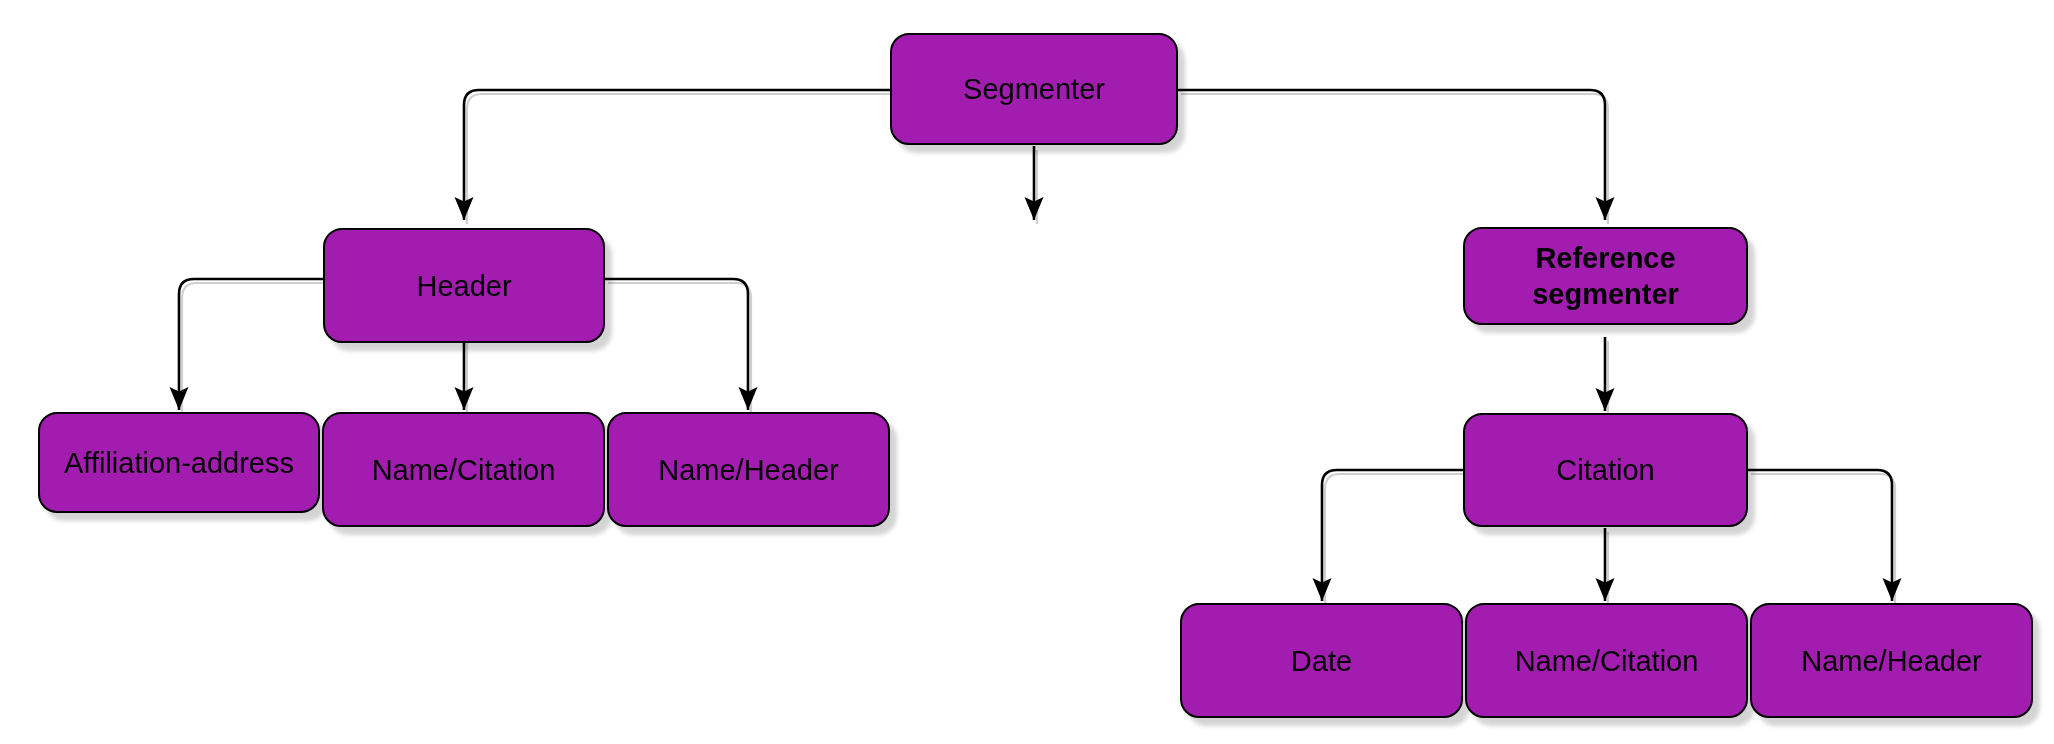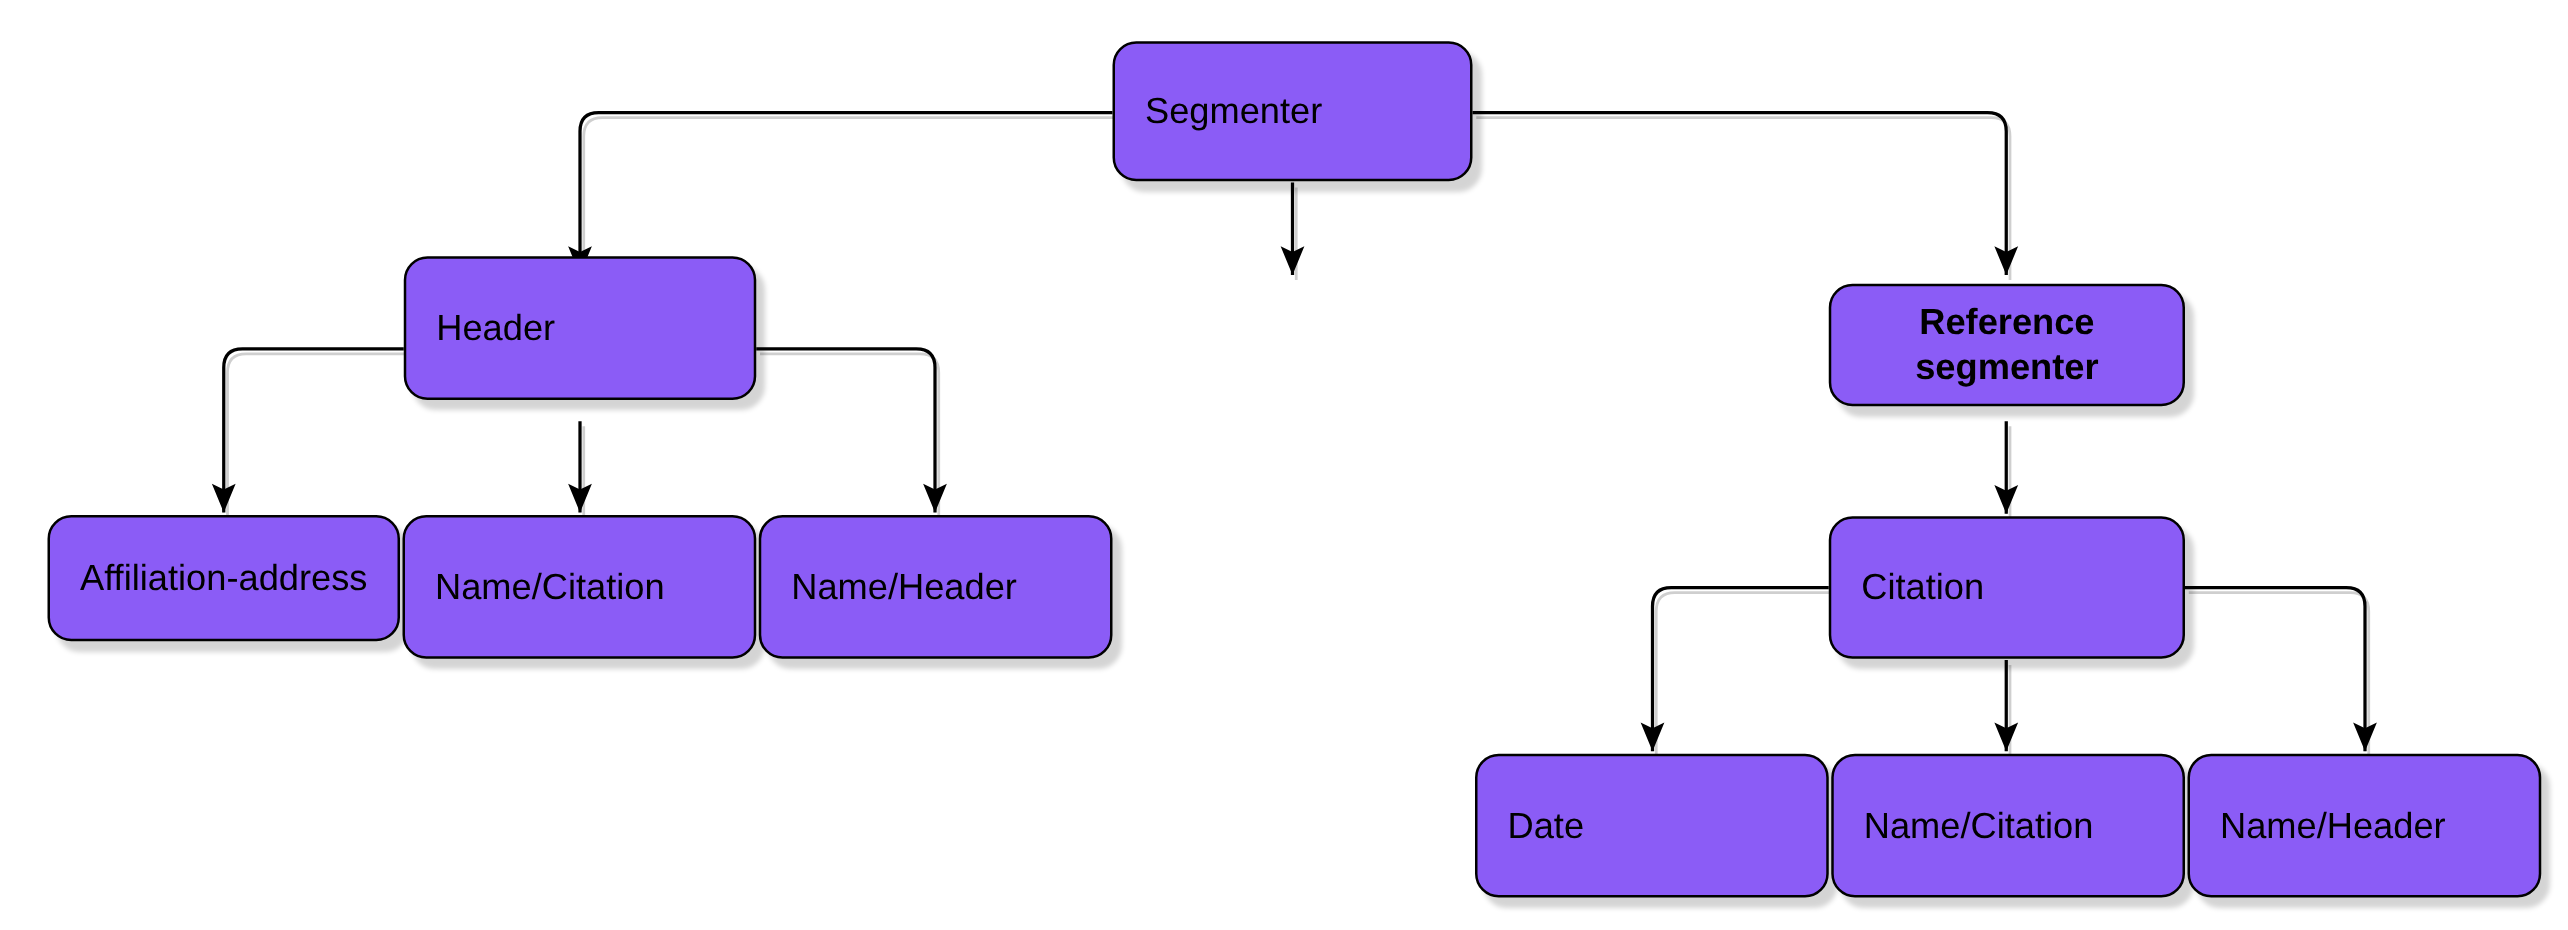--- a/index.html
+++ b/index.html
@@ -31,26 +31,27 @@
     stroke: #cfcfcf;
     stroke-width: 2.2;
   }
   .edge-main path {
     stroke: #000000;
     stroke-width: 2.6;
   }
   .node {
     position: absolute;
     box-sizing: border-box;
-    background: #8b5cf6;
+    background: #a21caf;
     border: 2.5px solid #000000;
     border-radius: 19px;
     box-shadow: 7px 8px 4px rgba(0, 0, 0, 0.17);
     display: flex;
     align-items: center;
+    justify-content: center;
     text-align: center;
     padding: 0 24px;
     font-size: 29px;
     line-height: 36px;
     color: #000000;
   }
 </style>
 </head>
 <body>
 
@@ -87,21 +88,21 @@
       <path d="M1463,470 H1337 Q1322,470 1322,485 V601" marker-end="url(#arrow)"></path>
       <path d="M1605,528 V601" marker-end="url(#arrow)"></path>
       <path d="M1748,470 H1877 Q1892,470 1892,485 V601" marker-end="url(#arrow)"></path>
     </g>
   </svg>
 
   <div class="node" style="left:890px; top:33px; width:288px; height:112px;">
     <span>Segmenter</span>
   </div>
 
-  <div class="node" style="left:323px; top:205px; width:282px; height:115px;">
+  <div class="node" style="left:323px; top:228px; width:282px; height:115px;">
     <span>Header</span>
   </div>
 
 
   <div class="node" style="left:1463px; top:227px; width:285px; height:98px;font-weight:bold;">
     <span>Reference segmenter</span>
   </div>
 
   <div class="node" style="left:38px; top:412px; width:282px; height:101px;">
     <span>Affiliation-address</span>

